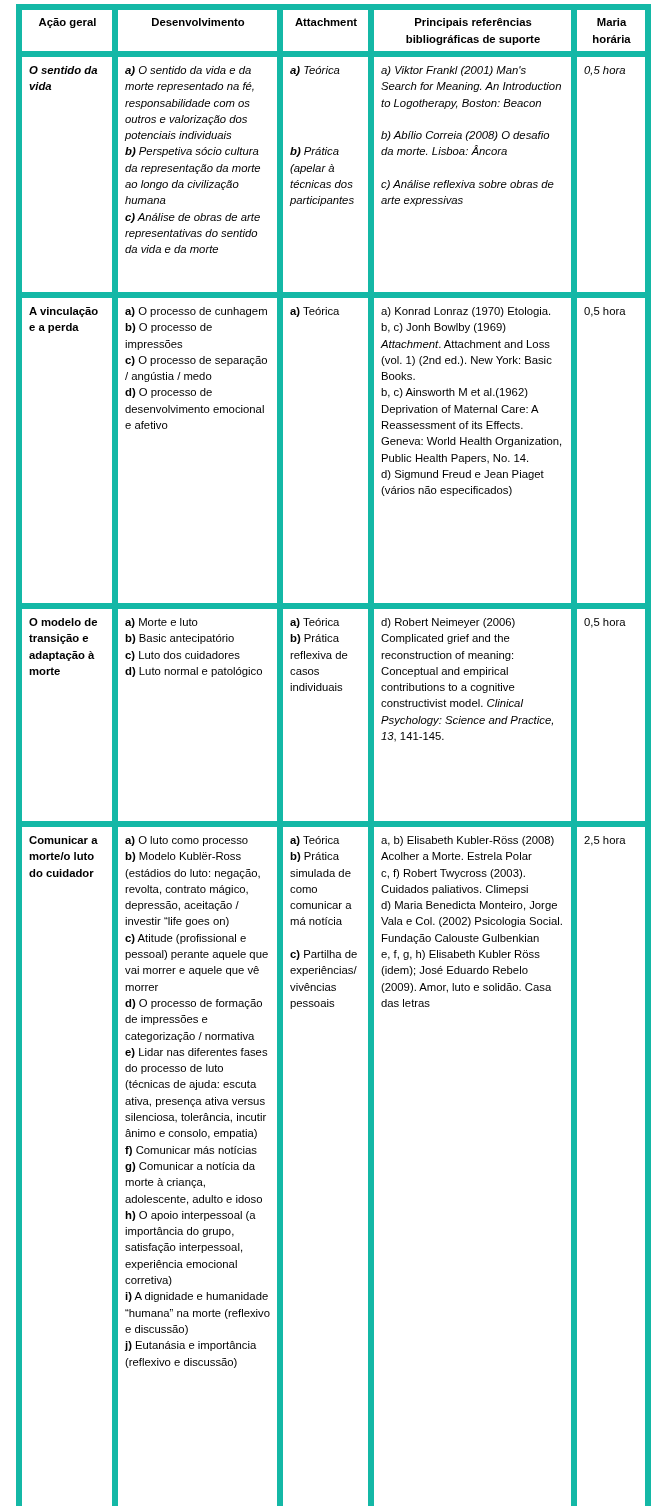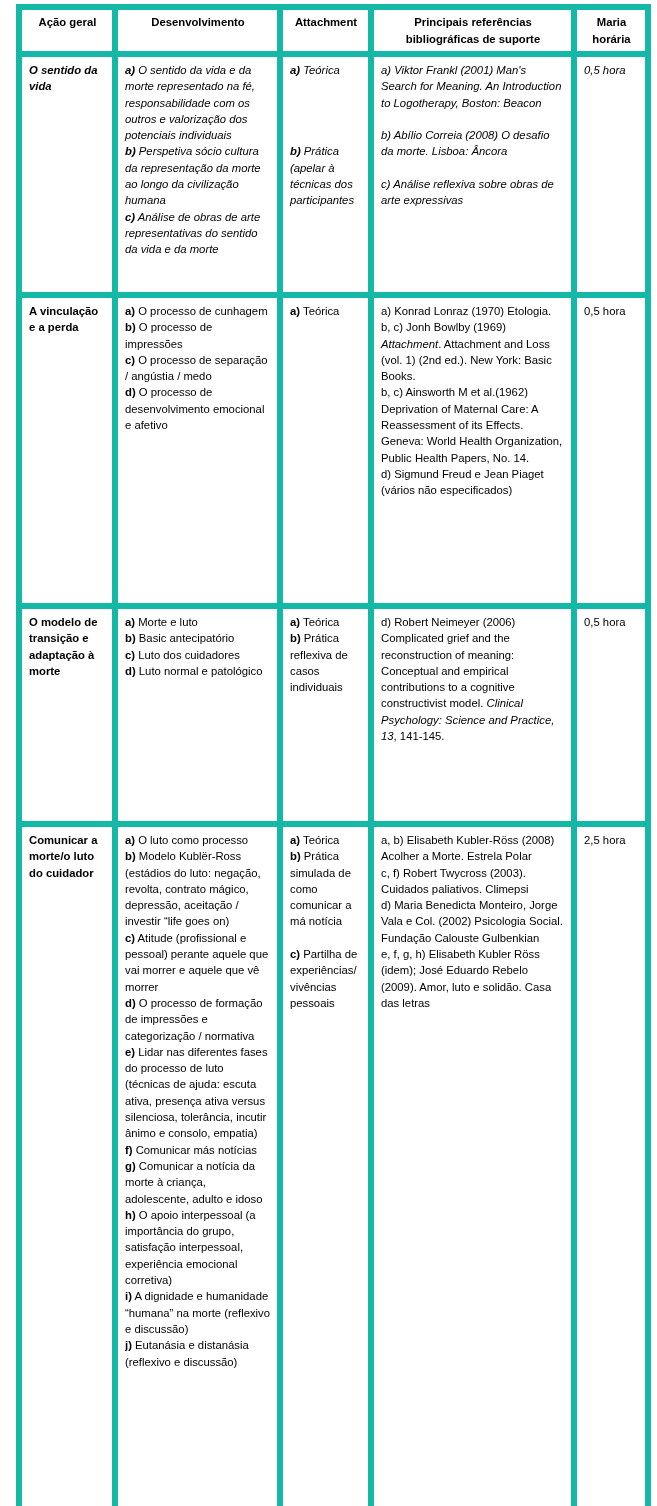--- a/index.html
+++ b/index.html
@@ -176,21 +176,21 @@
         <td class="dev">
           <p class="blk"><span class="lbl">a)</span><span> O luto como processo</span></p>
           <p class="blk"><span class="lbl">b)</span><span> Modelo Kublër-Ross (estádios do luto: negação, revolta, contrato mágico, depressão, aceitação / investir “life goes on)</span></p>
           <p class="blk"><span class="lbl">c)</span><span> Atitude (profissional e pessoal) perante aquele que vai morrer e aquele que vê morrer</span></p>
           <p class="blk"><span class="lbl">d)</span><span> O processo de formação de impressões e categorização / normativa</span></p>
           <p class="blk"><span class="lbl">e)</span><span> Lidar nas diferentes fases do processo de luto (técnicas de ajuda: escuta ativa, presença ativa versus silenciosa, tolerância, incutir ânimo e consolo, empatia)</span></p>
           <p class="blk"><span class="lbl">f)</span><span> Comunicar más notícias</span></p>
           <p class="blk"><span class="lbl">g)</span><span> Comunicar a notícia da morte à criança, adolescente, adulto e idoso</span></p>
           <p class="blk"><span class="lbl">h)</span><span> O apoio interpessoal (a importância do grupo, satisfação interpessoal, experiência emocional corretiva)</span></p>
           <p class="blk"><span class="lbl">i)</span><span> A dignidade e humanidade “humana” na morte (reflexivo e discussão)</span></p>
-          <p class="blk"><span class="lbl">j)</span><span> Eutanásia e distanásia (reflexivo e discussão)</span></p>
+          <p class="blk"><span class="lbl">j)</span><span> Eutanásia e importância (reflexivo e discussão)</span></p>
         </td>
         <td class="tipo">
           <p class="blk"><span class="lbl">a)</span><span> Teórica</span></p>
           <p class="blk"><span class="lbl">b)</span><span> Prática simulada de como comunicar a má notícia</span></p>
           <span class="gap"></span>
           <p class="blk"><span class="lbl">c)</span><span> Partilha de experiências/ vivências pessoais</span></p>
         </td>
         <td class="ref">
           <p class="blk">a, b) Elisabeth Kubler-Röss (2008) Acolher a Morte. Estrela Polar</p>
           <p class="blk">c, f) Robert Twycross (2003). Cuidados paliativos. Climepsi</p>

